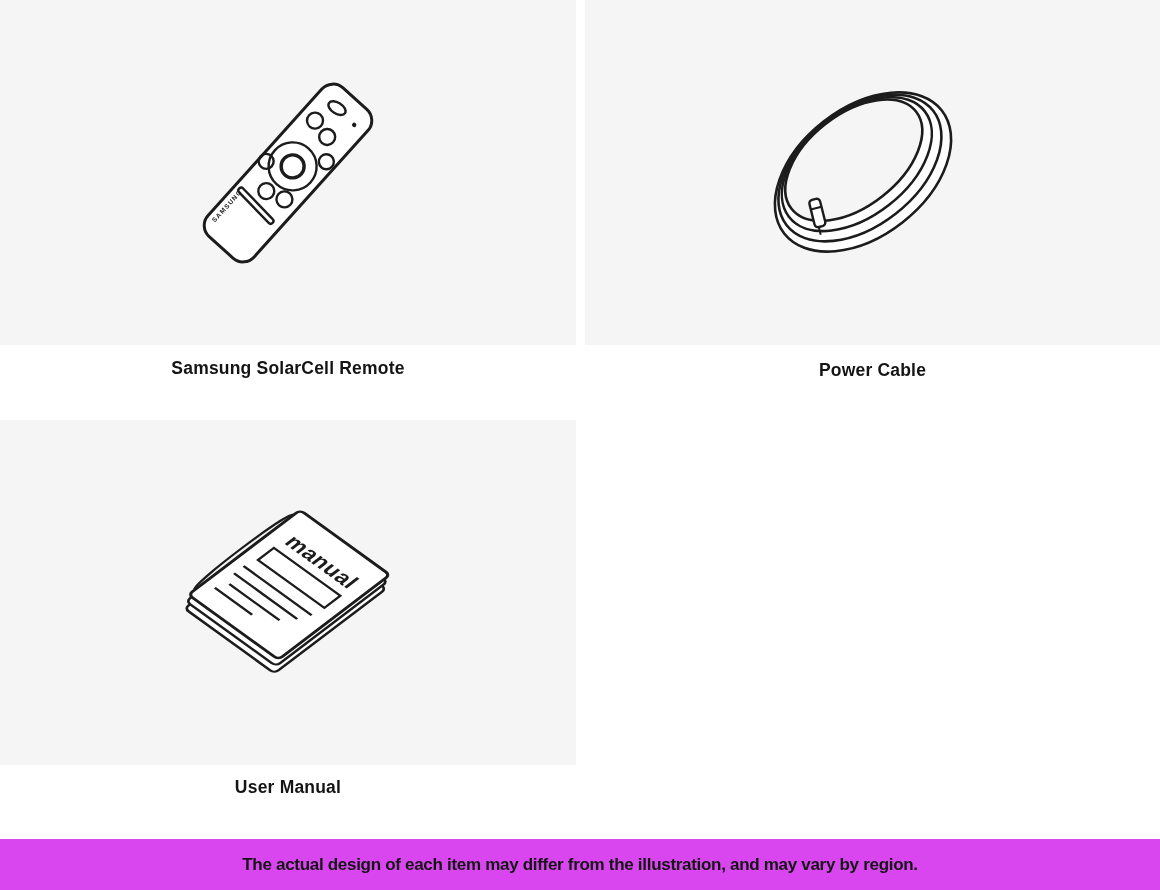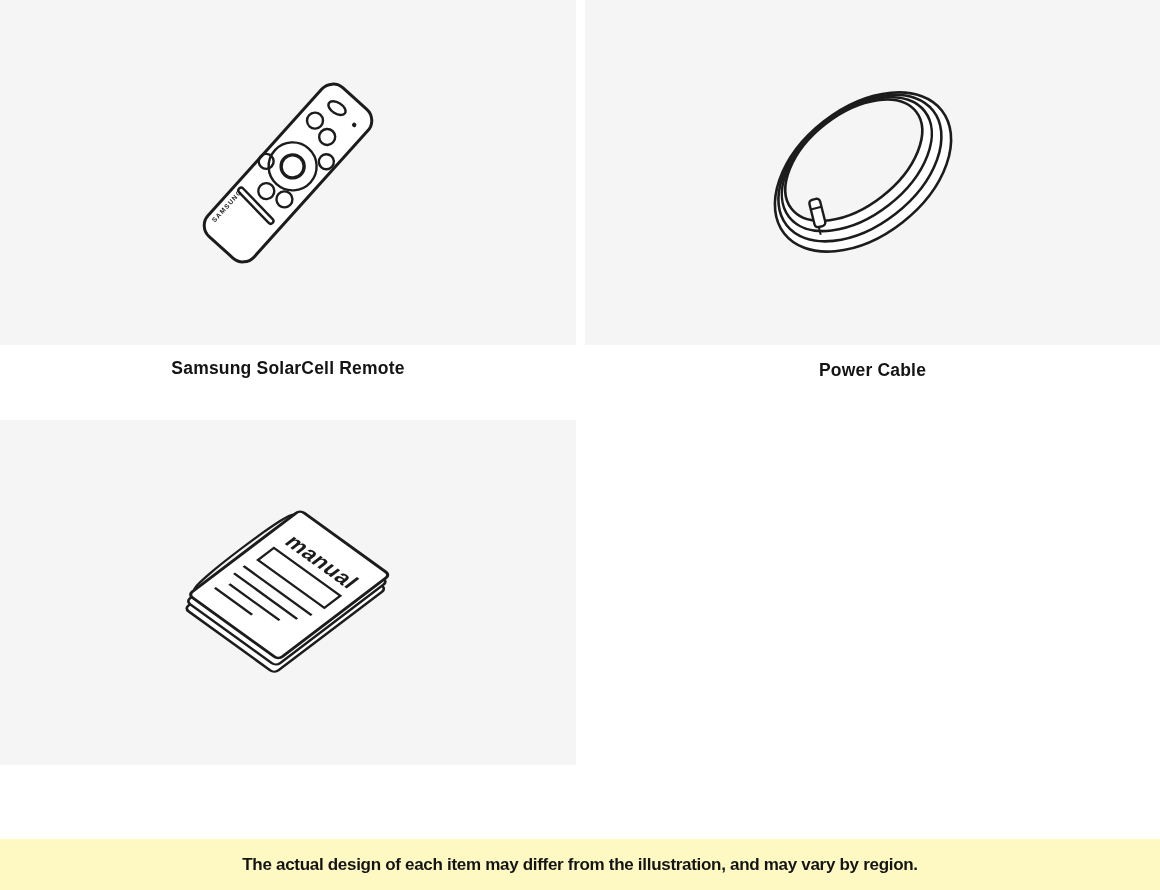--- a/index.html
+++ b/index.html
@@ -32,21 +32,21 @@
     letter-spacing: 0.2px;
   }
   .caption-remote      { left: 0;     top: 345px; width: 576px; height: 75px; padding-top: 13px; }
   .caption-power-cable { left: 585px; top: 345px; width: 575px; height: 75px; padding-top: 15px; }
   .caption-user-manual { left: 0;     top: 765px; width: 576px; height: 74px; padding-top: 12px; }
 
   .footer {
     position: absolute;
     left: 0; top: 839px;
     width: 1160px; height: 51px;
-    background: #fef9c3;
+    background: #d946ef;
     display: flex;
     align-items: center;
     justify-content: center;
   }
   .footer-note {
     color: #141414;
     font-size: 17px;
     font-weight: 600;
     letter-spacing: -0.3px;
   }
@@ -129,18 +129,21 @@
           <rect x="15" y="48" width="82" height="20"></rect>
           <line x1="11" y1="82" x2="95" y2="82"></line>
           <line x1="11" y1="94" x2="89" y2="94"></line>
           <line x1="17" y1="106" x2="79" y2="106"></line>
           <line x1="11" y1="118" x2="57" y2="118"></line>
         </g>
       </g>
     </svg>
   </div>
 
+  <div class="caption caption-user-manual">
+    <span>User Manual</span>
+  </div>
 
   <div class="footer">
     <span class="footer-note">The actual design of each item may differ from the illustration, and may vary by region.</span>
   </div>
 
 </div>
 
 </body></html>

